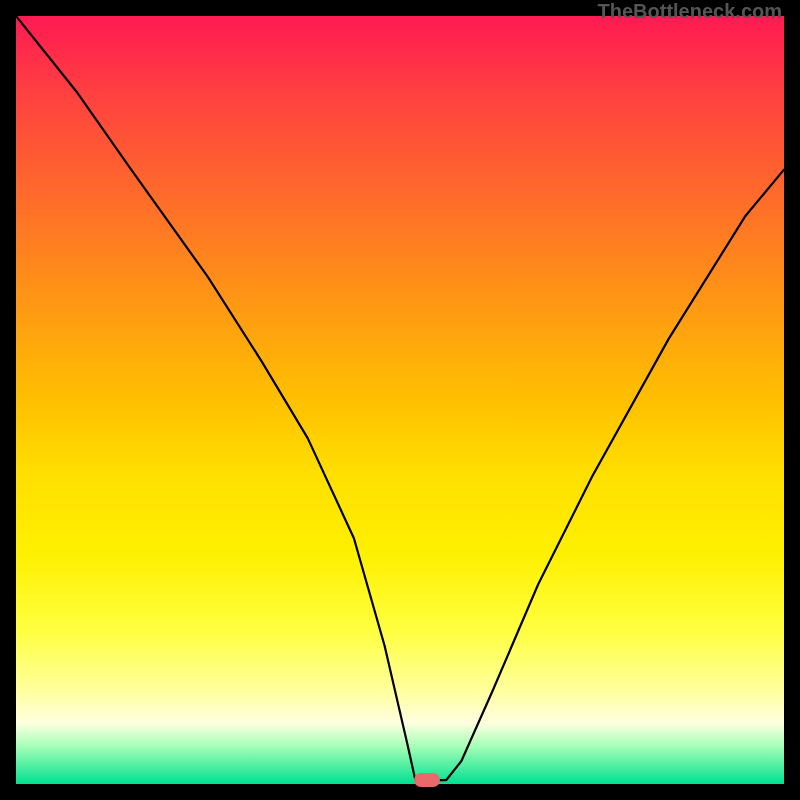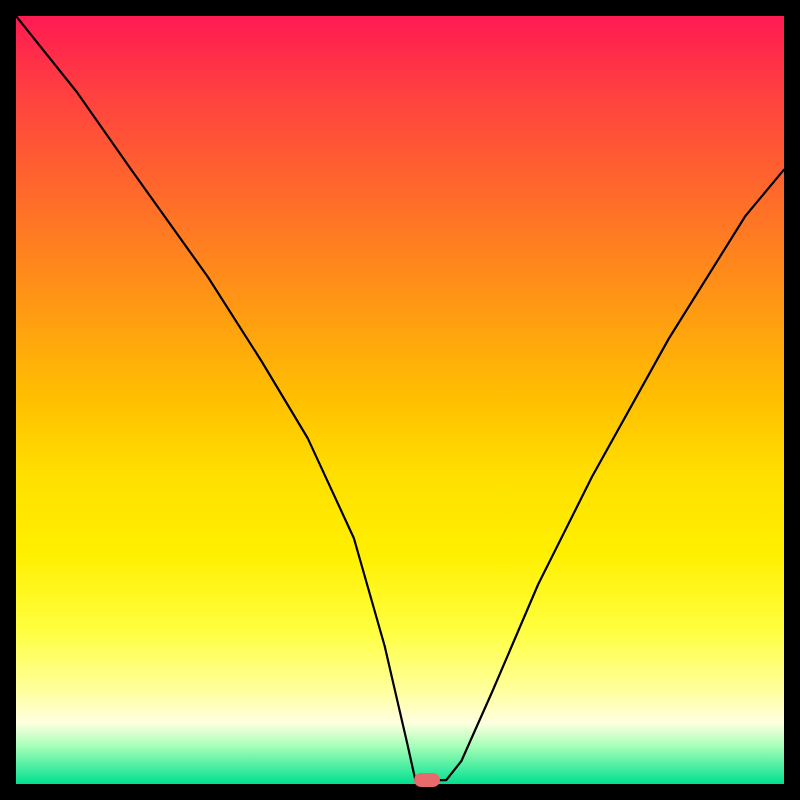--- a/index.html
+++ b/index.html
@@ -55,19 +55,20 @@
     height: 14px;
     background: #e96a6b;
     border-radius: 7px;
     z-index: 3;
   }
 </style>
 </head>
 <body>
 
 <div class="chart-container">
+  <div class="watermark">TheBottleneck.com</div>
   <div class="plot-area">
     <svg class="curve">
       <polyline id="curve-poly" fill="none" stroke="#000" stroke-width="2.2" stroke-linejoin="round" stroke-linecap="round" points="0.0,0.0 61.4,76.8 115.2,153.6 192.0,261.1 245.8,345.6 291.8,422.4 337.9,522.2 368.6,629.8 391.7,729.6 399.4,764.2 422.4,764.2 430.1,764.2 445.4,745.0 476.2,675.8 522.2,568.3 576.0,460.8 652.8,322.6 729.6,199.7 768.0,153.6"></polyline>
     </svg>
     <div id="marker" class="marker" style="left: 397.88px; top: 757.16px;"></div>
   </div>
 </div>
 
 </body></html>

